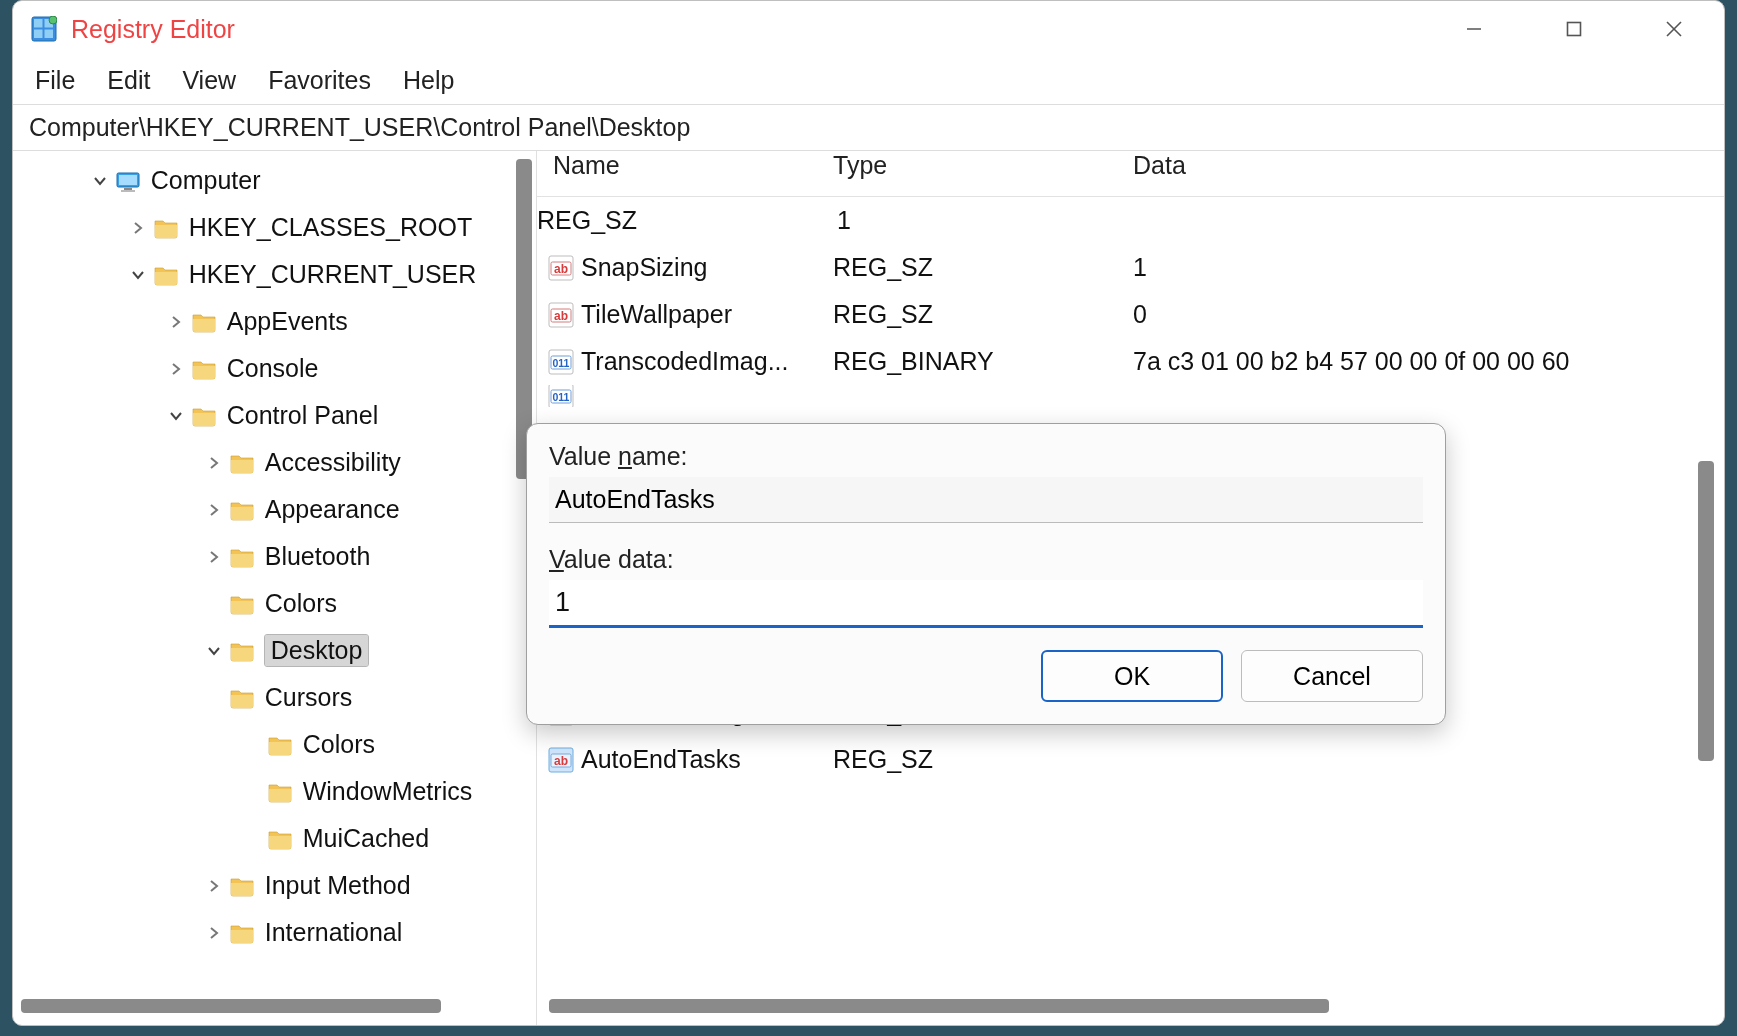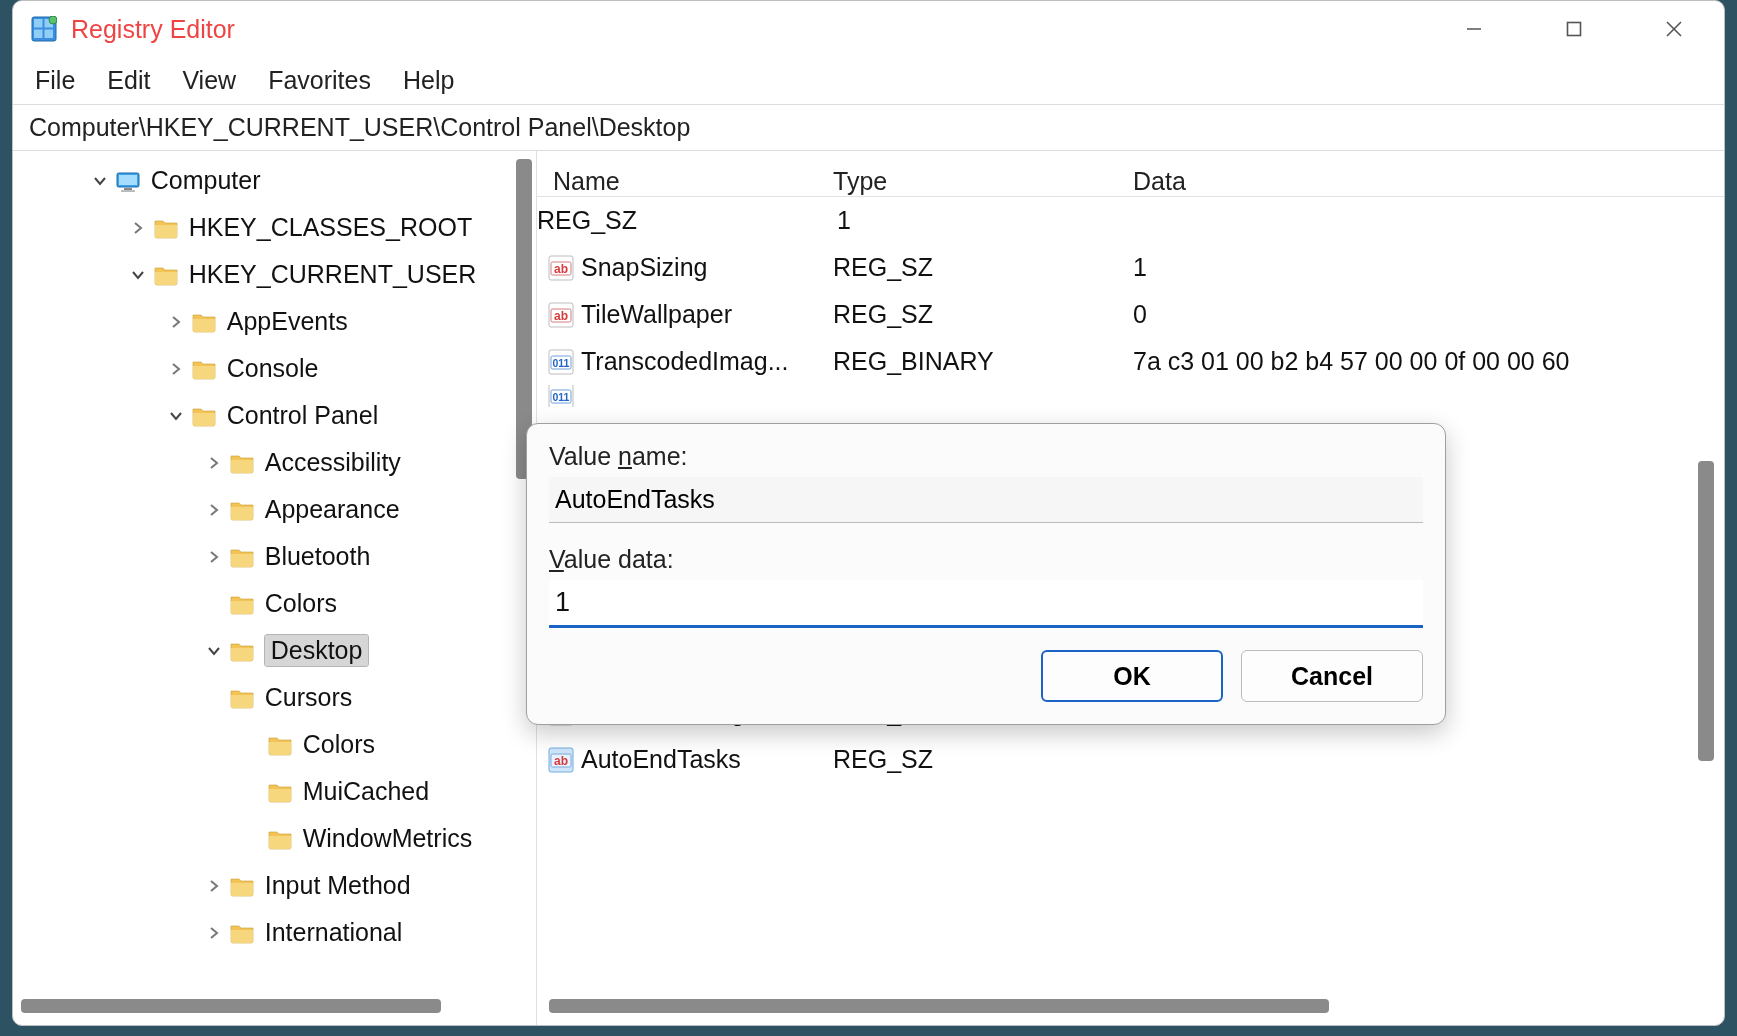--- a/index.html
+++ b/index.html
@@ -154,21 +154,21 @@
   .list-pane {
     flex: 1;
     position: relative;
     display: flex;
     flex-direction: column;
     min-width: 0;
   }
   .list-header {
     height: 46px;
     display: flex;
-    align-items: flex-end;
+    align-items: flex-start;
     border-bottom: 1px solid #e2e2e2;
     font-size: 25px;
     color: #222;
   }
   .list-header .col-name  { width: 296px; padding-left: 16px; }
   .list-header .col-type  { width: 300px; }
   .list-header .col-data  { flex: 1; }
 
   .list-body {
     flex: 1;
@@ -278,21 +278,21 @@
     justify-content: flex-end;
     gap: 18px;
     padding: 18px 22px 22px 22px;
   }
   .btn {
     width: 182px; height: 52px;
     border: 1px solid #bcbcbc;
     border-radius: 6px;
     background: #fdfdfd;
     font-size: 25px;
-    display:flex; align-items:center; justify-content:center;font-weight:bold;
+    display:flex; align-items:center; justify-content:center;
   }
   .btn.primary {
     border: 2px solid #1a63c7;
   }
 
   
   .folder-svg { display:block; }
 </style>
 </head>
 <body>
@@ -517,30 +517,30 @@
             </span>
             <span class="lbl">Colors</span>
           </div>
           <div class="tree-node" style="padding-left: 152px;">
             <span class="chev"></span>
             <span class="icon">
               <svg class="folder-svg" width="26" height="22">
                 <use href="#ico-folder"></use>
               </svg>
             </span>
-            <span class="lbl">MuiCached</span>
+            <span class="lbl">WindowMetrics</span>
           </div>
           <div class="tree-node" style="padding-left: 152px;">
             <span class="chev"></span>
             <span class="icon">
               <svg class="folder-svg" width="26" height="22">
                 <use href="#ico-folder"></use>
               </svg>
             </span>
-            <span class="lbl">WindowMetrics</span>
+            <span class="lbl">MuiCached</span>
           </div>
           <div class="tree-node" style="padding-left: 114px;">
             <span class="chev"><svg width="16" height="16">
                 <polyline points="5,3 11,8 5,13" fill="none" stroke="#777" stroke-width="2"></polyline>
               </svg></span>
             <span class="icon">
               <svg class="folder-svg" width="26" height="22">
                 <use href="#ico-folder"></use>
               </svg>
             </span>

